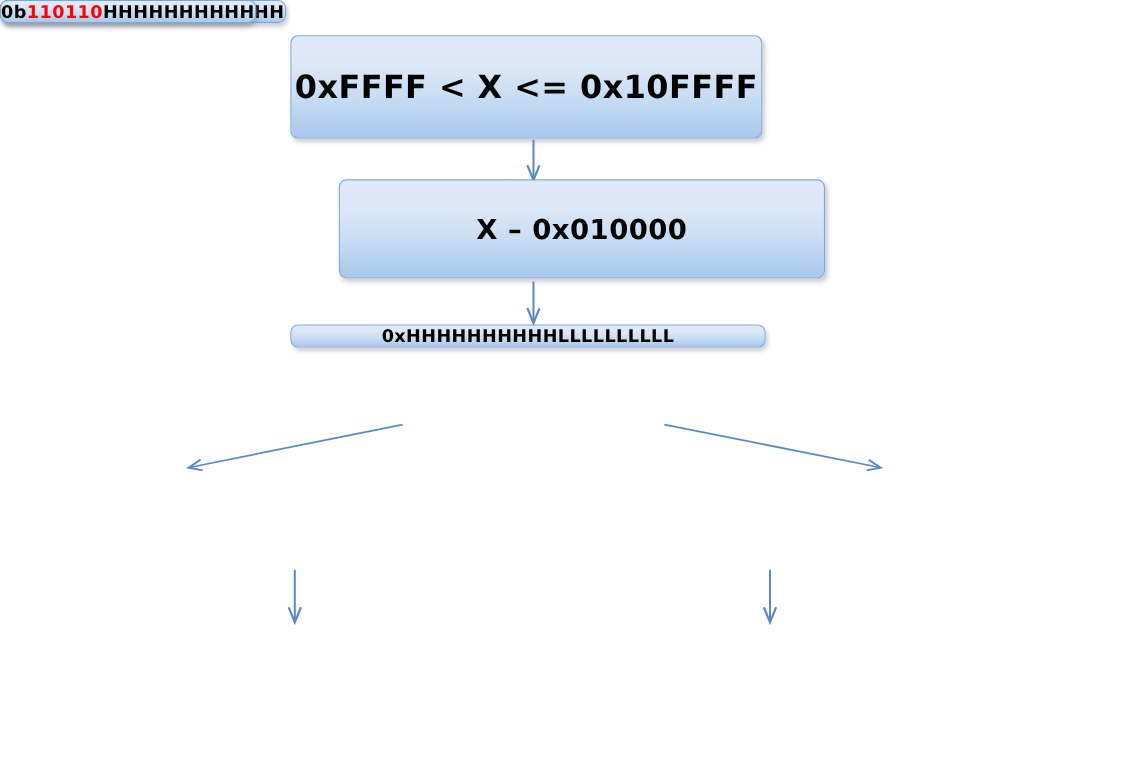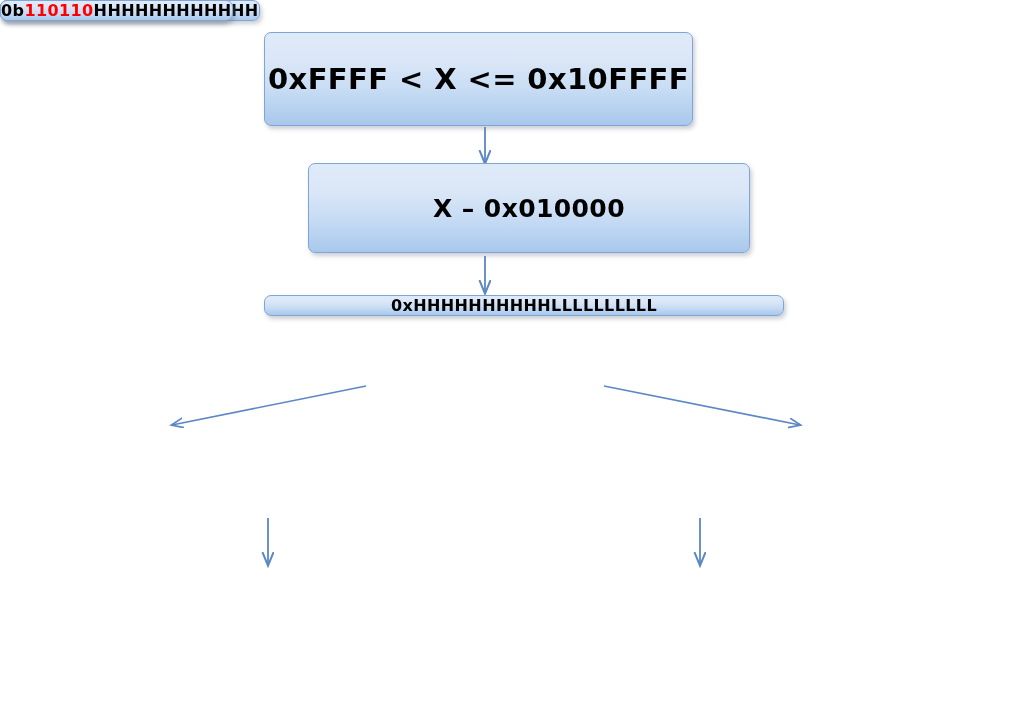--- a/index.html
+++ b/index.html
@@ -46,21 +46,21 @@
     white-space: nowrap;
   }
   .node .txt {
     display: inline-block;
   }
   .red {
     color: #ff0000;
   }
   .n-range   { left: 264px; top: 32px;  width: 429px; height: 94px;  font-size: 29px; }
   .n-sub     { left: 264px; top: 163px; width: 442px; height: 90px;  font-size: 25px; margin-left: 44px; }
-  .n-split   { left: 264px; top: 295px; width: 520px; height": 0; height: 90px; font-size: 25px; }
+  .n-split   { left: 264px; top: 295px; width: 432px; height": 0; height: 90px; font-size: 25px; }
   .n-hi-add  { left: 33px;  top: 427px; width: 454px; height: 90px;  font-size: 24px; border-radius: 7px 0 0 7px; }
   .n-lo-add  { left: 486px; top: 427px; width: 450px; height: 90px;  font-size: 24px; border-radius: 0 7px 7px 0; }
   .n-hi-bin  { left: 33px;  top: 567px; width: 454px; height: 90px;  font-size: 24px; border-radius: 7px 0 0 7px; }
   .n-lo-bin  { left: 486px; top: 567px; width: 450px; height: 90px;  font-size: 24px; border-radius: 0 7px 7px 0; }
 
   .watermark {
     position: absolute;
     white-space: nowrap;
     pointer-events: none;
     user-select: none;

